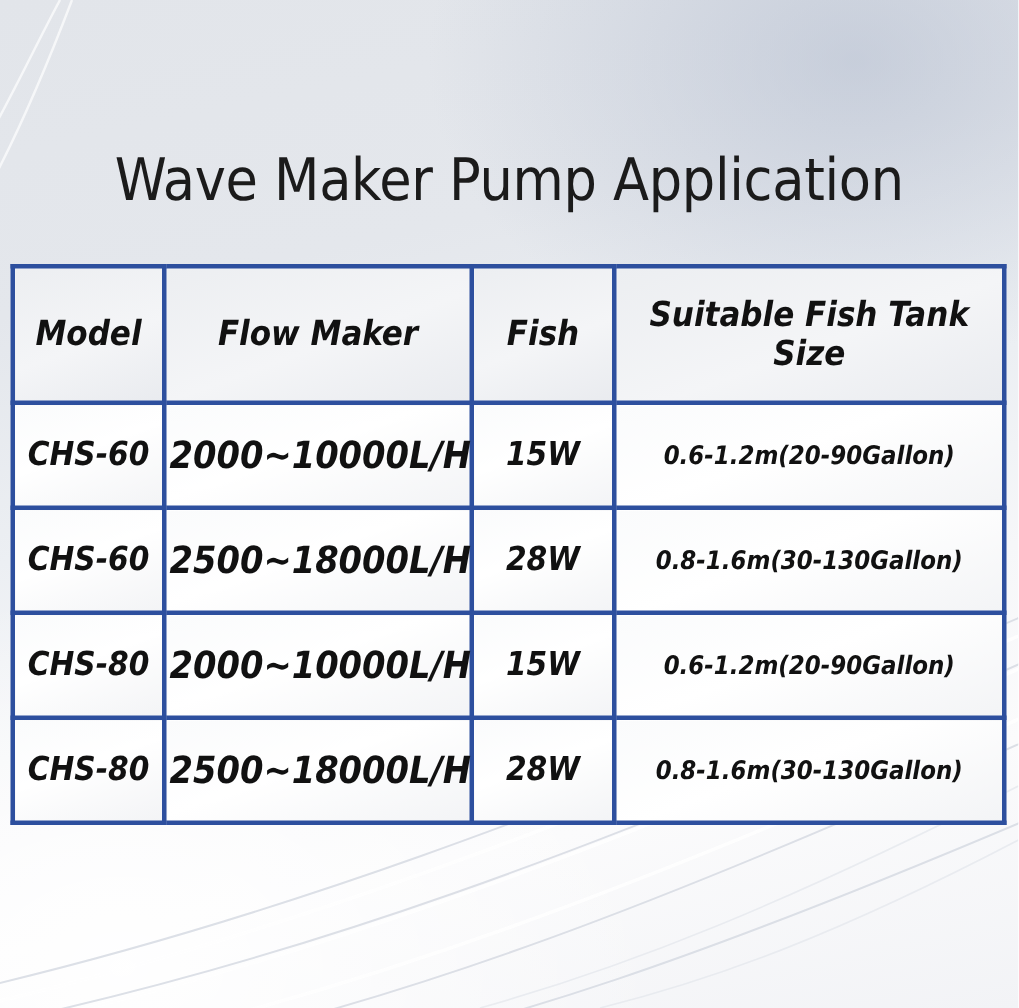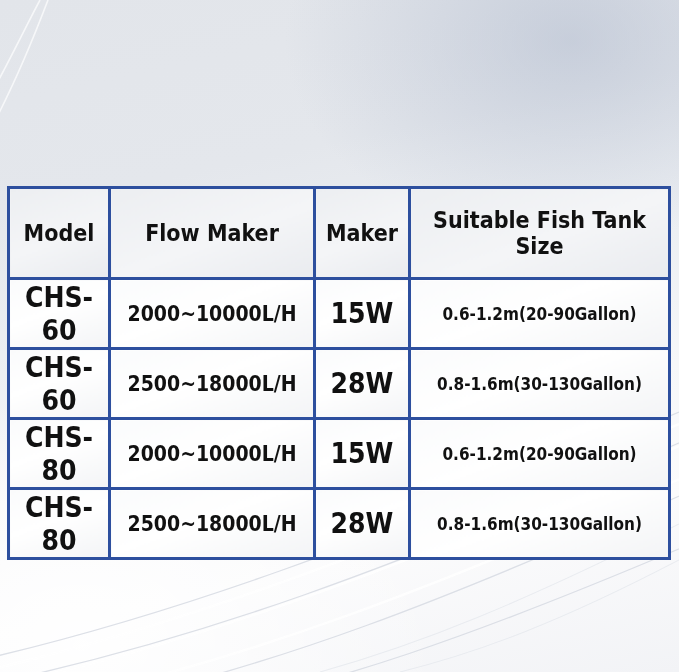--- a/index.html
+++ b/index.html
@@ -44,23 +44,24 @@
     color: #1b1b1b;
     letter-spacing: -0.2px;
     font-family: "DejaVu Sans", sans-serif;
     font-stretch: condensed;
     white-space: nowrap;
   }
 
   .table-wrap {
     position: absolute;
     left: 7px;
-    top: 186px;
+    top: 176px;
     width: 664px;
     height: 359px;
+    font-style: italic;
   }
 
   table.spec {
     width: 100%;
     height: 100%;
     border-collapse: collapse;
     table-layout: fixed;
     background: linear-gradient(115deg, #f3f4f6 0%, #fafbfc 40%, #ffffff 70%, #f4f5f7 100%);
   }
 
@@ -77,31 +78,31 @@
   }
 
   table.spec thead th {
     height: 88px;
     font-size: 23px;
     background: linear-gradient(160deg, #eceef1 0%, #f4f5f7 55%, #e9ebef 100%);
   }
 
   table.spec tbody td {
     height: 67px;
-    font-size: 28px;
+    font-size: 22px;
     background: linear-gradient(160deg, #fafbfc 0%, #ffffff 45%, #f3f4f6 100%);
   }
 
   .col-model { width: 94px; }
   .col-flow  { width: 198px; }
   .col-power { width: 88px; }
   .col-tank  { width: auto; }
 
   table.spec tbody td.cell-flow,
-  table.spec tbody td.cell-tank { font-size: 21px; }
+  table.spec tbody td.cell-tank { font-size: 25px; }
   table.spec tbody td.cell-tank { font-size: 17px; }
 </style>
 </head>
 <body>
 
 <div id="page">
 
   <svg class="swoosh" viewBox="0 0 679 672" preserveAspectRatio="none" aria-hidden="true">
     <g fill="none" stroke="#ffffff" stroke-width="2.2" opacity="0.95">
       <path d="M -20 672 C 170 628 360 560 679 424"></path>
@@ -117,28 +118,29 @@
     <g fill="none" stroke="#e6e9ee" stroke-width="1.1" opacity="0.8">
       <path d="M 320 672 C 420 644 520 604 679 524"></path>
       <path d="M 400 672 C 480 652 560 622 679 560"></path>
     </g>
     <g fill="none" stroke="#ffffff" stroke-width="1.6" opacity="0.7">
       <path d="M -10 96 C 10 60 26 26 40 0"></path>
       <path d="M -10 130 C 14 86 32 42 48 0"></path>
     </g>
   </svg>
 
+  <div class="title">Wave Maker Pump Application</div>
 
   <div class="table-wrap">
     <table class="spec">
       <thead>
         <tr>
           <th class="col-model">Model</th>
           <th class="col-flow">Flow Maker</th>
-          <th class="col-power">Maker</th>
+          <th class="col-power">Fish</th>
           <th class="col-tank">Suitable Fish Tank Size</th>
         </tr>
       </thead>
       <tbody>
         <tr>
           <td class="cell-model">CHS-60</td>
           <td class="cell-flow">2000~10000L/H</td>
           <td class="cell-power">15W</td>
           <td class="cell-tank">0.6-1.2m(20-90Gallon)</td>
         </tr>

